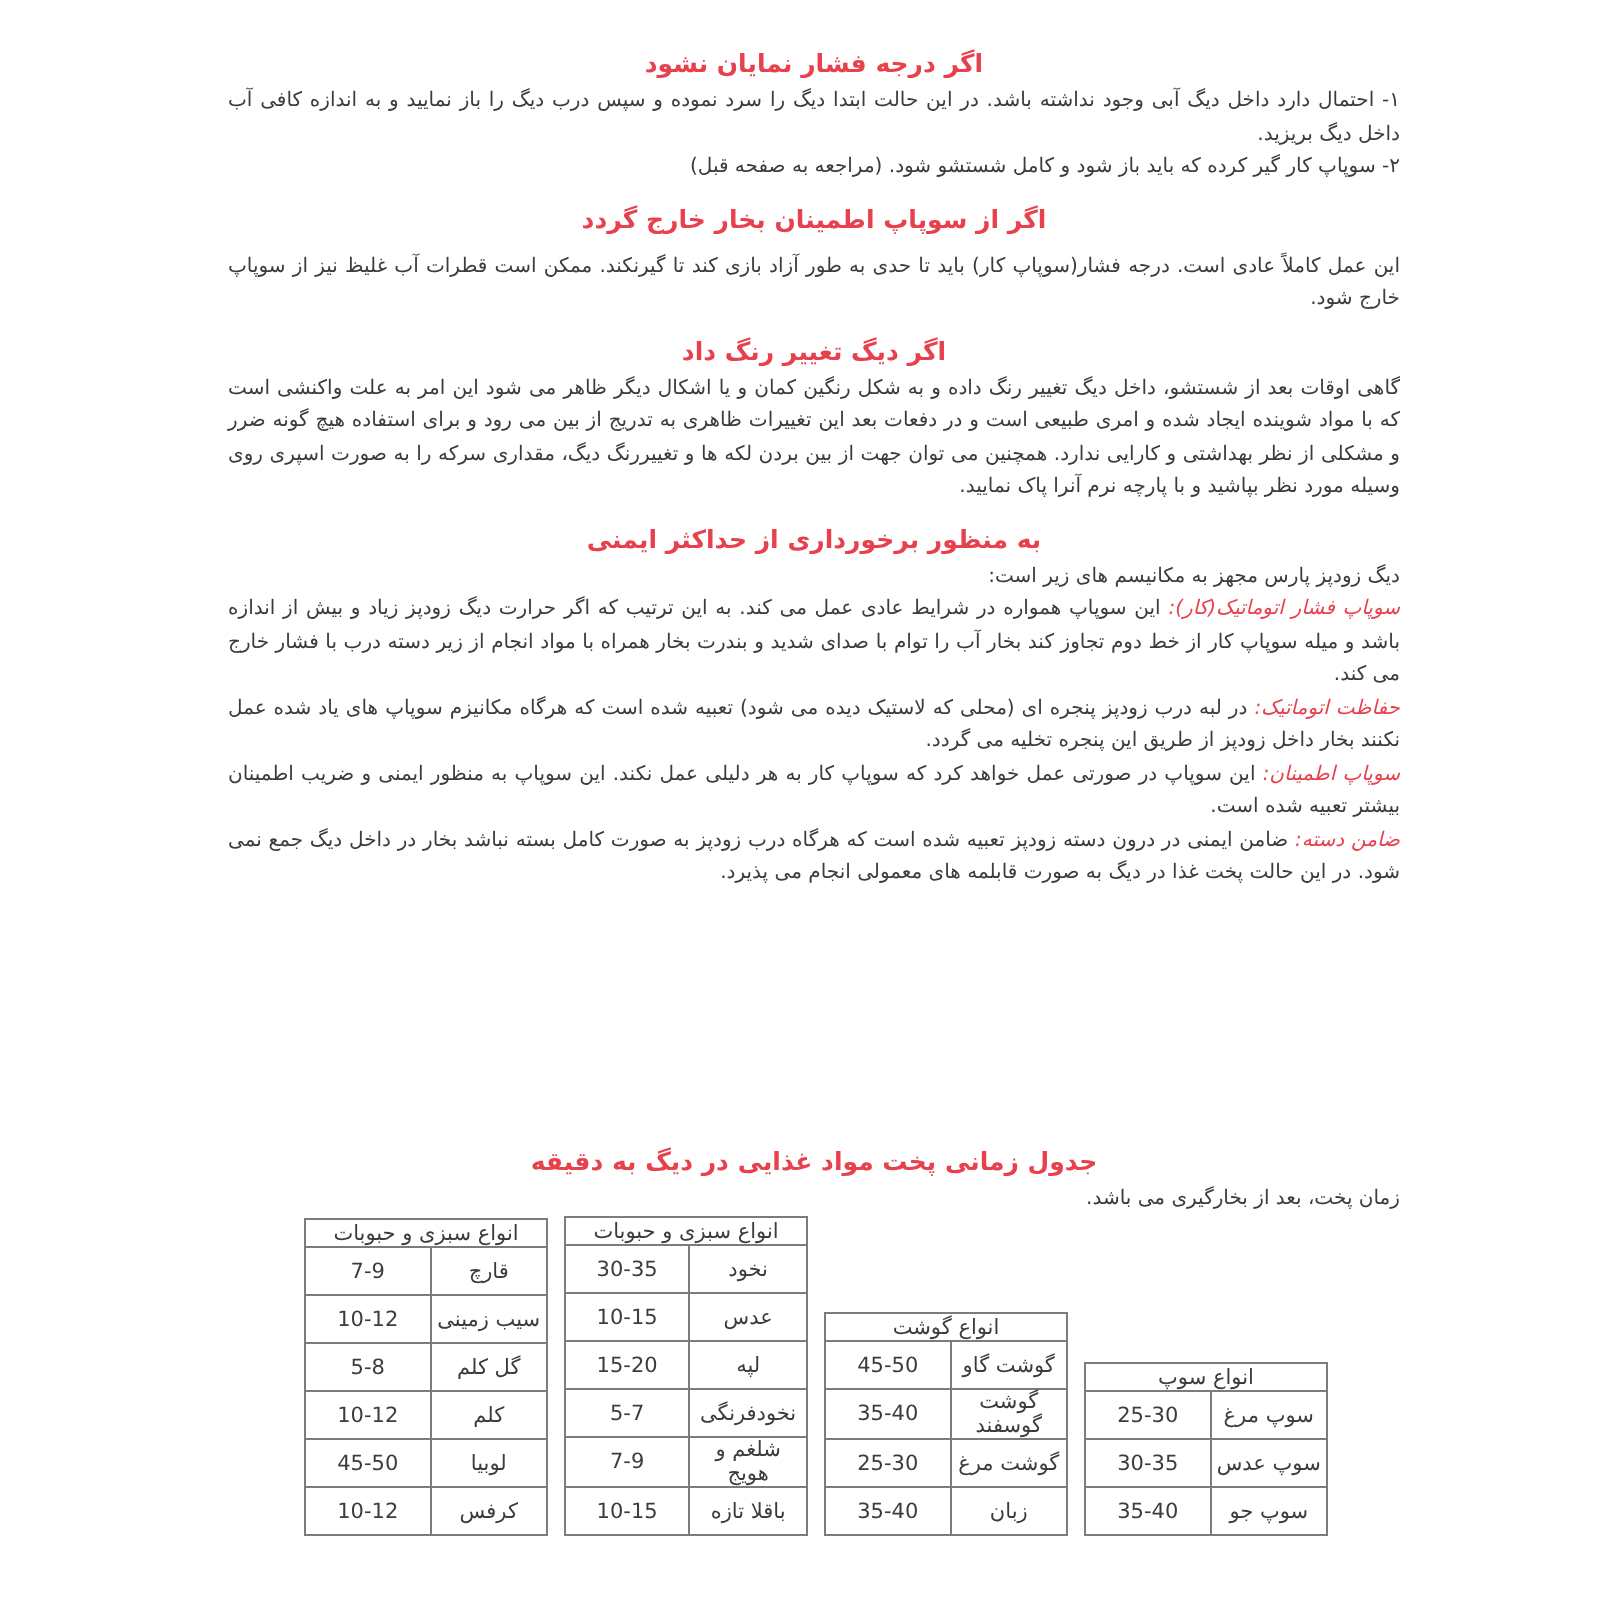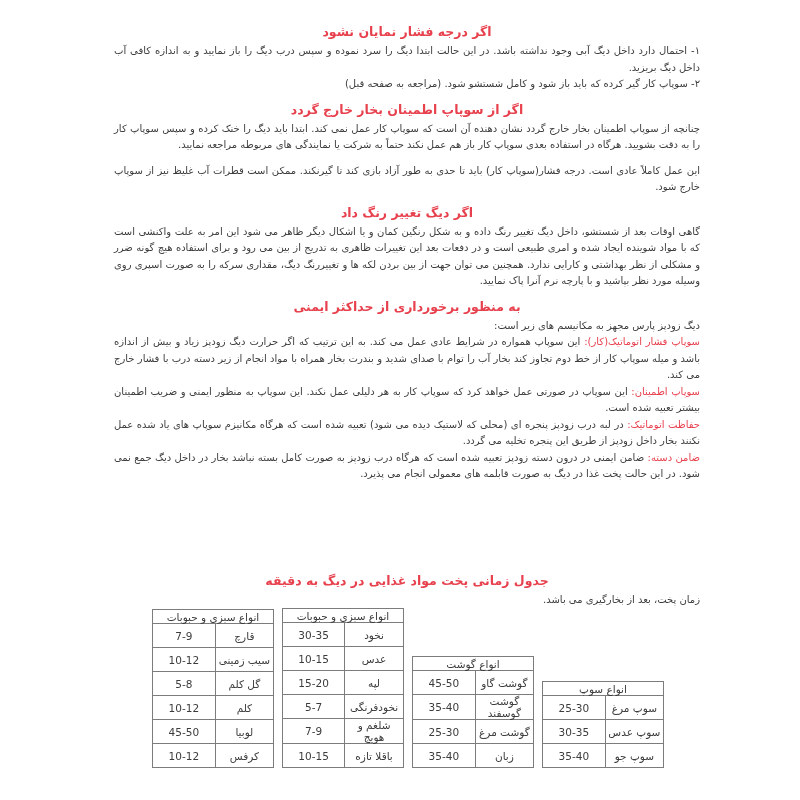--- a/index.html
+++ b/index.html
@@ -29,21 +29,21 @@
     font-size:12.5px;line-height:15px;font-weight:bold;
     color:var(--accent);
     text-align:center;
   }
   p.bd{
     margin:0;
     font-size:10px;line-height:16.5px;
     text-align:justify;
     color:var(--ink);
   }
-  span.lbl{color:var(--accent);}
+  span.lbl{color:var(--accent);font-style:italic;}
 
   
   .tablehead{
     position:absolute;top:573px;right:100px;width:586px;direction:rtl;
   }
   .tablehead p.bd{margin-top:4px;text-align:right;}
 
   
   .tables{
     position:absolute;top:588px;left:152px;width:512px;height:180px;
@@ -73,38 +73,37 @@
   <div class="doc">
 
     <section>
       <h2 class="hd">اگر درجه فشار نمایان نشود</h2>
       <p class="bd">۱- احتمال دارد داخل دیگ آبی وجود نداشته باشد. در این حالت ابتدا دیگ را سرد نموده و سپس درب دیگ را باز نمایید و به اندازه کافی آب داخل دیگ بریزید.</p>
       <p class="bd">۲- سوپاپ کار گیر کرده که باید باز شود و کامل شستشو شود. (مراجعه به صفحه قبل)</p>
     </section>
 
     <section>
       <h2 class="hd">اگر از سوپاپ اطمینان بخار خارج گردد</h2>
-      <p class="bd">چنانچه از سوپاپ اطمینان بخار خارج گردد نشان دهنده آن است که سوپاپ کار عمل نمی کند. ابتدا باید دیگ را خنک کرده و سپس سوپاپ کار را به دقت بشویید. هرگاه در استفاده بعدی سوپاپ کار باز هم عمل نکند حتماً به شرکت یا نمایندگی های مربوطه مراجعه نمایید.</p>
     </section>
 
     <section>
       <p class="bd">این عمل کاملاً عادی است. درجه فشار(سوپاپ کار) باید تا حدی به طور آزاد بازی کند تا گیرنکند. ممکن است قطرات آب غلیظ نیز از سوپاپ خارج شود.</p>
     </section>
 
     <section>
       <h2 class="hd">اگر دیگ تغییر رنگ داد</h2>
       <p class="bd">گاهی اوقات بعد از شستشو، داخل دیگ تغییر رنگ داده و به شکل رنگین کمان و یا اشکال دیگر ظاهر می شود این امر به علت واکنشی است که با مواد شوینده ایجاد شده و امری طبیعی است و در دفعات بعد این تغییرات ظاهری به تدریج از بین می رود و برای استفاده هیچ گونه ضرر و مشکلی از نظر بهداشتی و کارایی ندارد. همچنین می توان جهت از بین بردن لکه ها و تغییررنگ دیگ، مقداری سرکه را به صورت اسپری روی وسیله مورد نظر بپاشید و با پارچه نرم آنرا پاک نمایید.</p>
     </section>
 
     <section>
       <h2 class="hd">به منظور برخورداری از حداکثر ایمنی</h2>
       <p class="bd">دیگ زودپز پارس مجهز به مکانیسم های زیر است:</p>
       <p class="bd"><span class="lbl">سوپاپ فشار اتوماتیک(کار):</span> <span>این سوپاپ همواره در شرایط عادی عمل می کند. به این ترتیب که اگر حرارت دیگ زودپز زیاد و بیش از اندازه باشد و میله سوپاپ کار از خط دوم تجاوز کند بخار آب را توام با صدای شدید و بندرت بخار همراه با مواد انجام از زیر دسته درب با فشار خارج می کند.</span></p>
+      <p class="bd"><span class="lbl">حفاظت اتوماتیک:</span> <span>در لبه درب زودپز پنجره ای (محلی که لاستیک دیده می شود) تعبیه شده است که هرگاه مکانیزم سوپاپ های یاد شده عمل نکنند بخار داخل زودپز از طریق این پنجره تخلیه می گردد.</span></p>
       <p class="bd"><span class="lbl">سوپاپ اطمینان:</span> <span>این سوپاپ در صورتی عمل خواهد کرد که سوپاپ کار به هر دلیلی عمل نکند. این سوپاپ به منظور ایمنی و ضریب اطمینان بیشتر تعبیه شده است.</span></p>
-      <p class="bd"><span class="lbl">حفاظت اتوماتیک:</span> <span>در لبه درب زودپز پنجره ای (محلی که لاستیک دیده می شود) تعبیه شده است که هرگاه مکانیزم سوپاپ های یاد شده عمل نکنند بخار داخل زودپز از طریق این پنجره تخلیه می گردد.</span></p>
       <p class="bd"><span class="lbl">ضامن دسته:</span> <span>ضامن ایمنی در درون دسته زودپز تعبیه شده است که هرگاه درب زودپز به صورت کامل بسته نباشد بخار در داخل دیگ جمع نمی شود. در این حالت پخت غذا در دیگ به صورت قابلمه های معمولی انجام می پذیرد.</span></p>
     </section>
 
   </div>
 
   <div class="tablehead">
     <h2 class="hd">جدول زمانی پخت مواد غذایی در دیگ به دقیقه</h2>
     <p class="bd">زمان پخت، بعد از بخارگیری می باشد.</p>
   </div>
 

